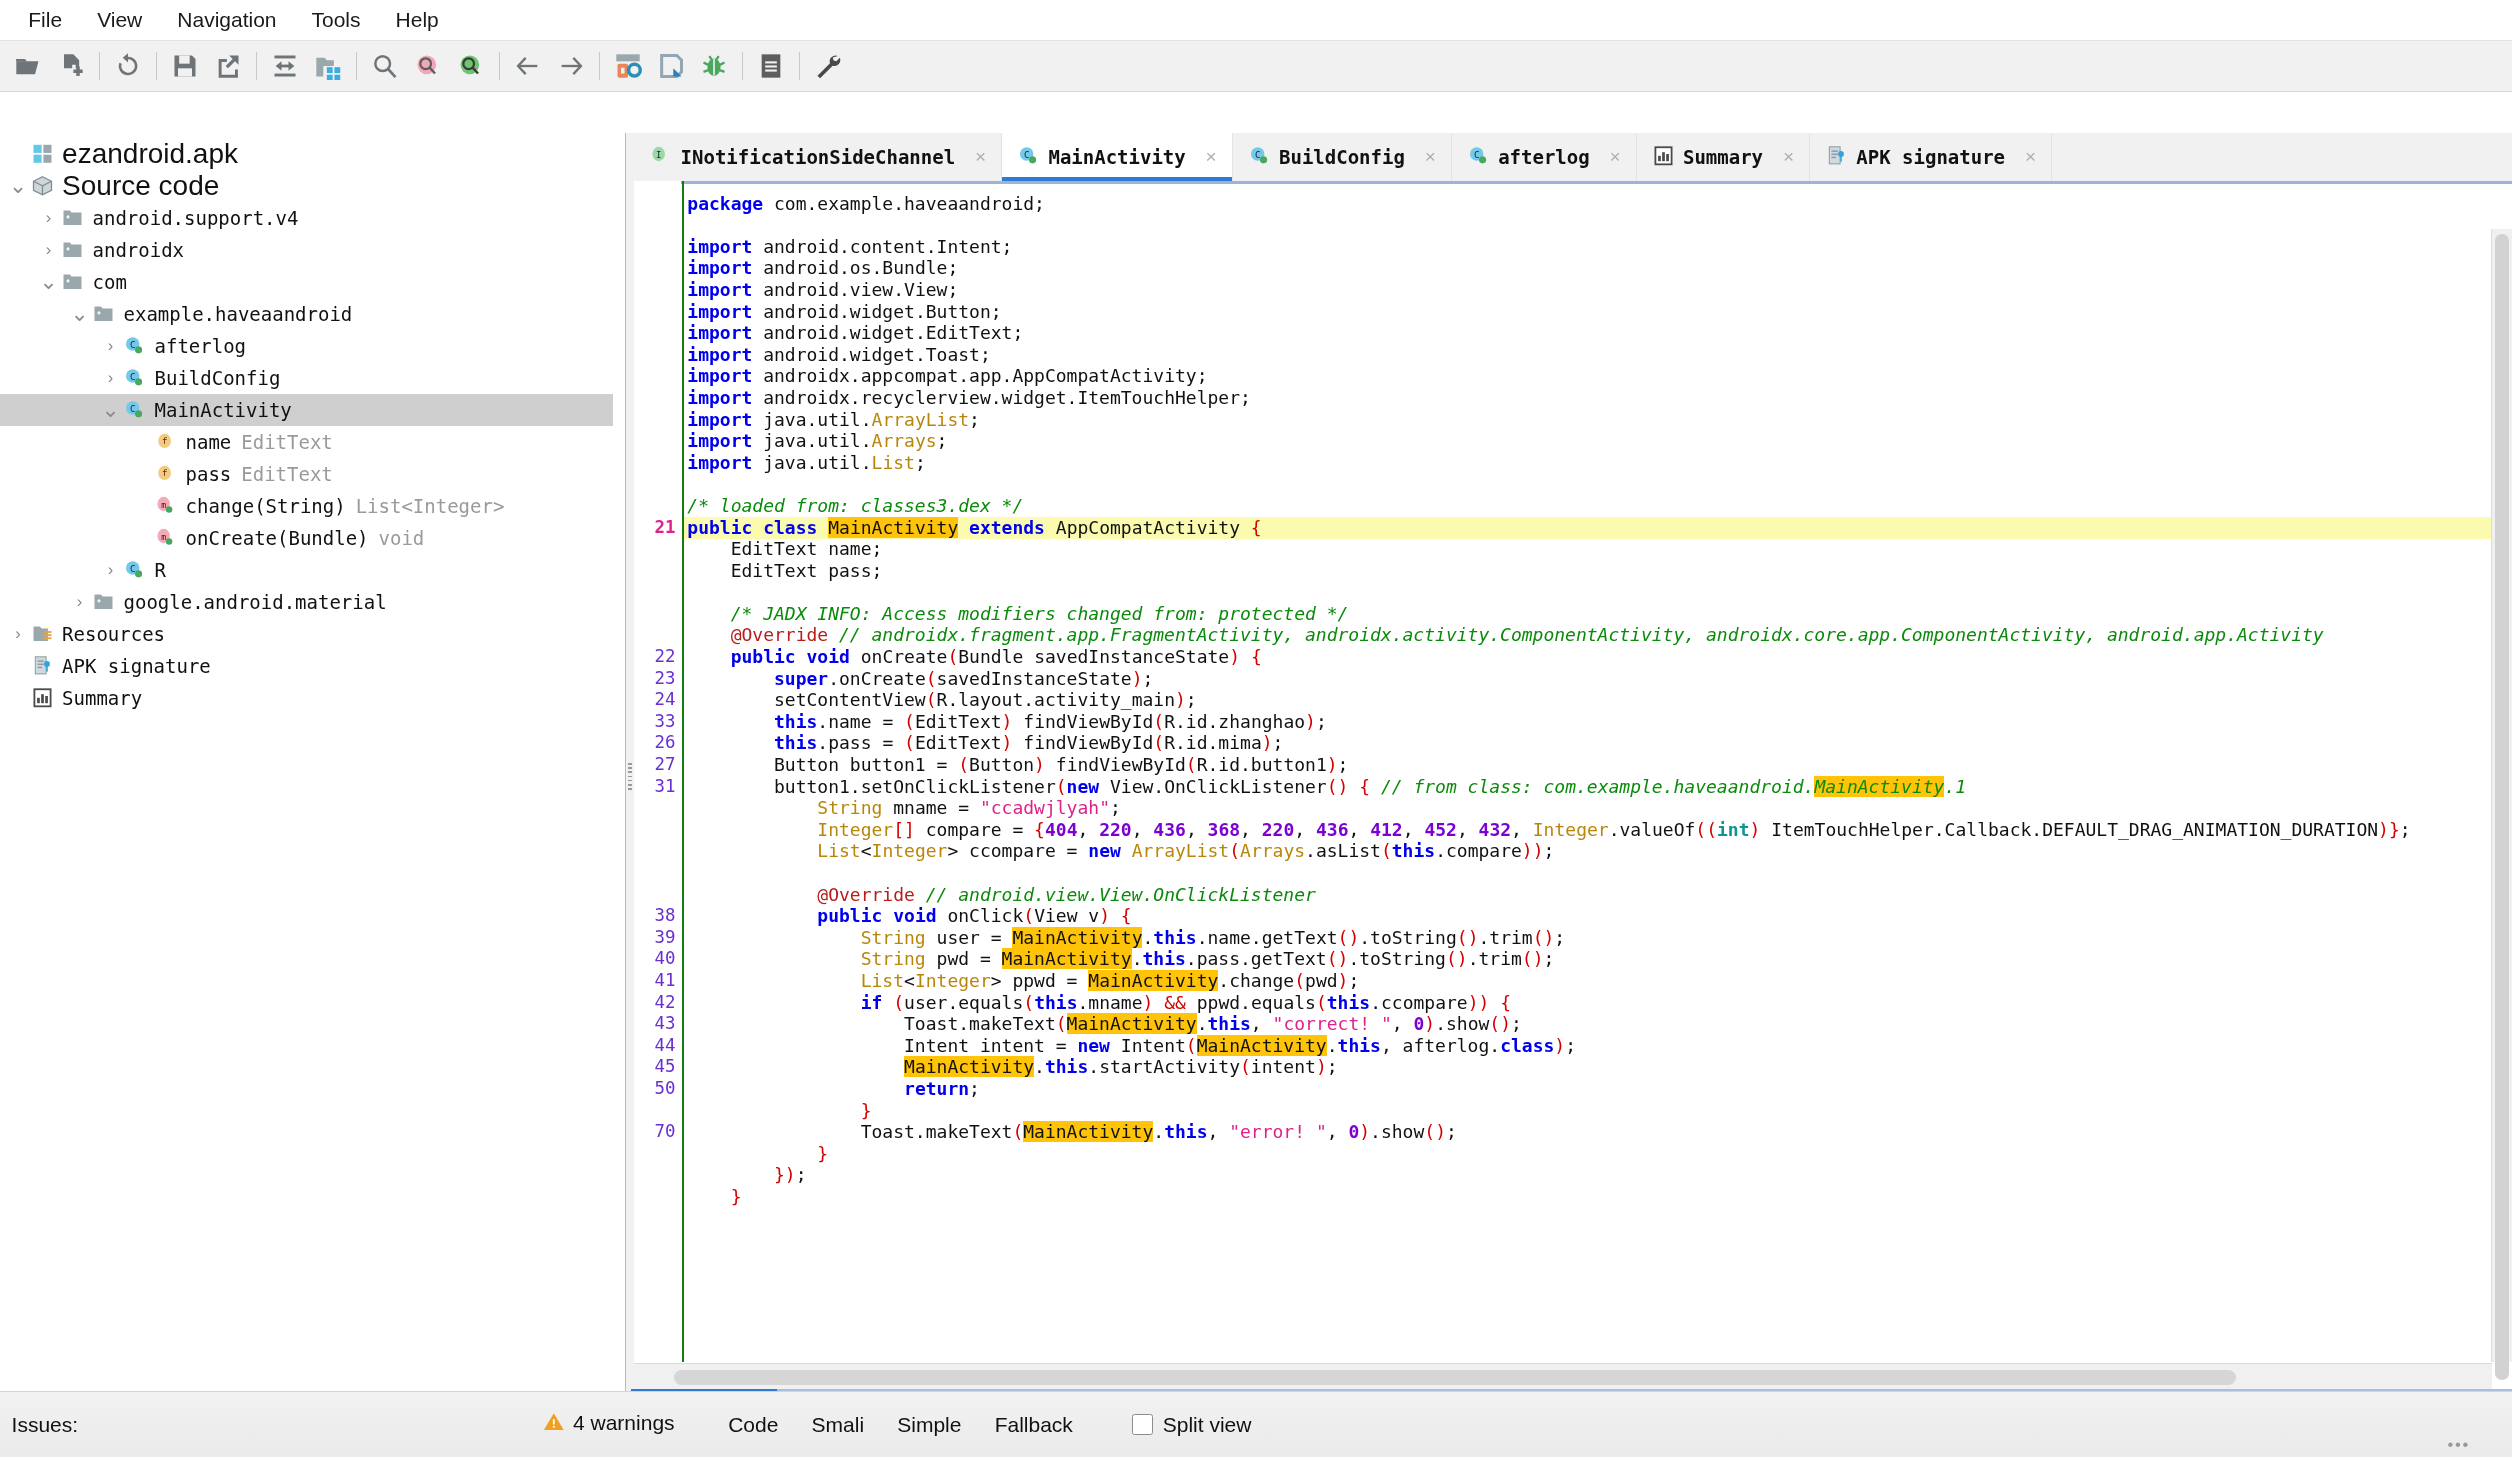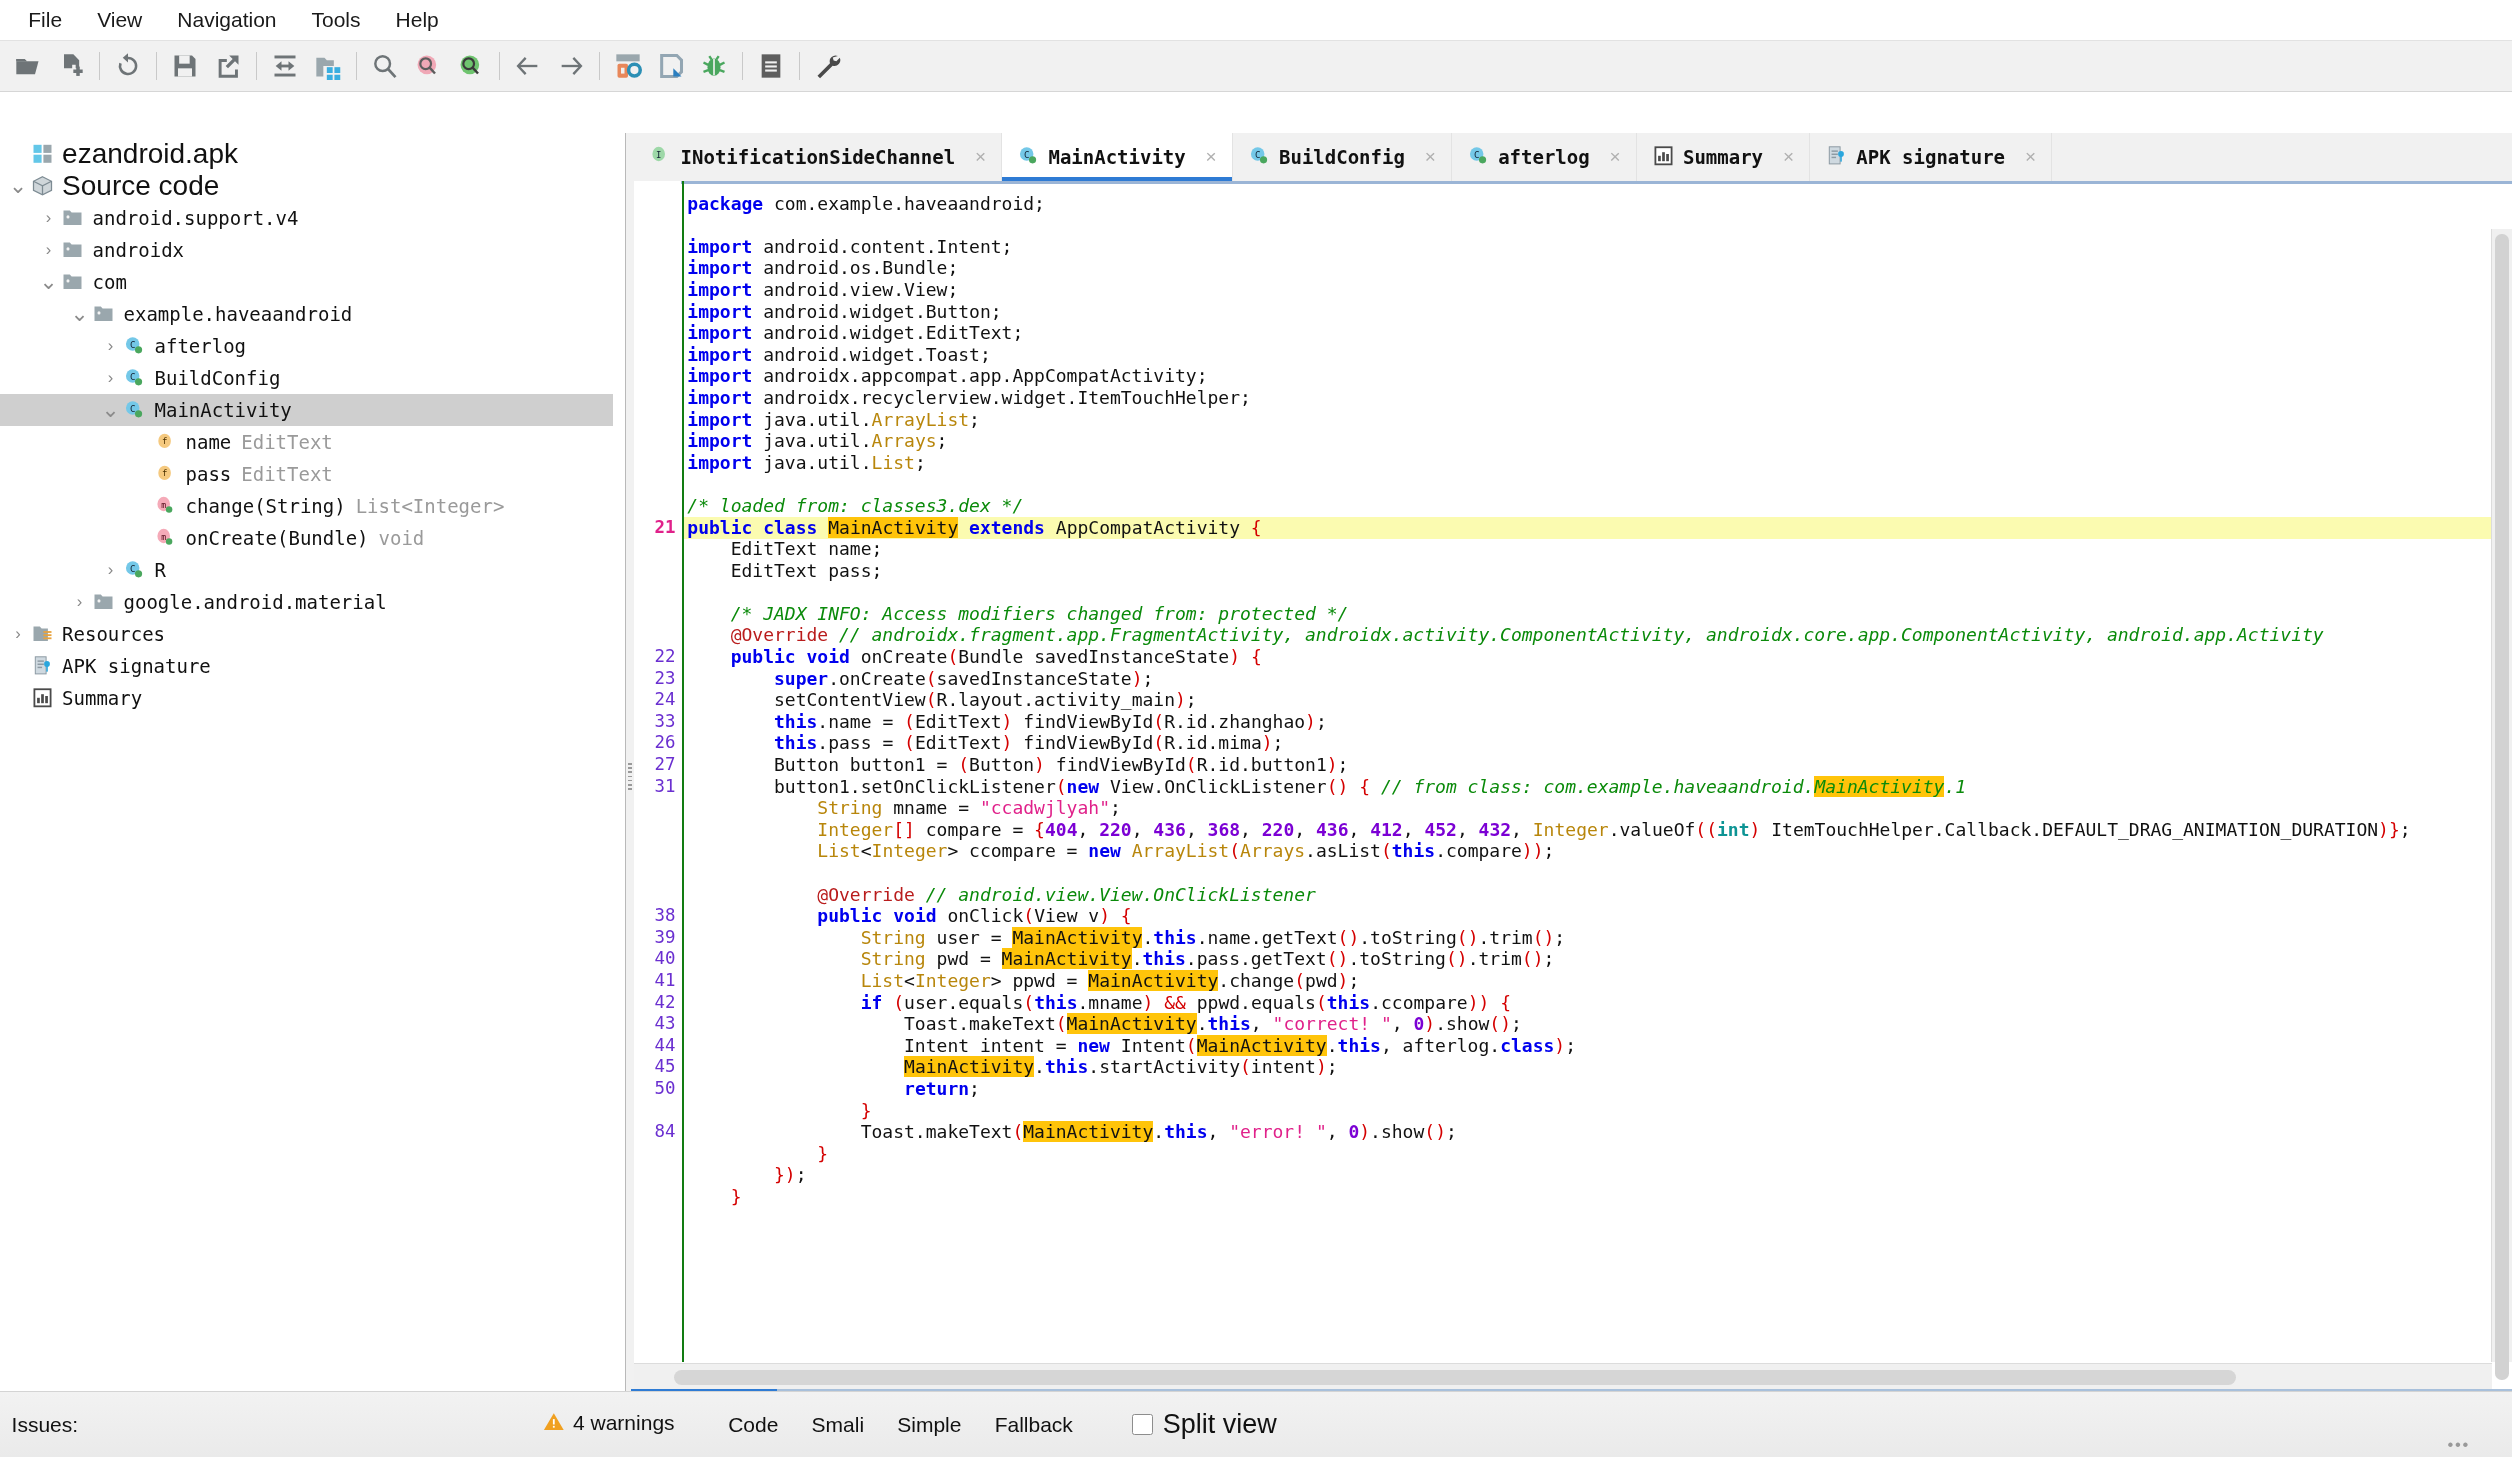--- a/index.html
+++ b/index.html
@@ -114,21 +114,21 @@
   
   .statusbar{
     position:absolute;left:0;right:0;bottom:0;height:65px;
     background:linear-gradient(#f2f2f2,#eaeaea);border-top:0.8px solid #d4d4d4;
     display:flex;align-items:center;
   }
   .issues{font-size:21px;color:#111;margin-left:11.6px;}
   .warn{display:flex;gap:8.3px;margin-left:465px;font-size:21px;color:#111;}
   .modebtns{display:flex;align-items:center;gap:0px;margin-left:37px;}
   .modebtn{font-size:21px;color:#111;padding:5px 16.6px;border-radius:3.3px;cursor:default;}
-  .splitview{display:flex;align-items:center;gap:10px;margin-left:43px;font-size:27px;color:#111;}
+  .splitview{display:flex;align-items:center;gap:10px;margin-left:43px;font-size:21px;color:#111;}
   .cbox{width:18.3px;height:18.3px;border:0.8px solid #8d8d8d;background:#fff;border-radius:2.5px;}
   .grip-bottom{position:absolute;right:42px;bottom:1.7px;color:#999;font-size:16.6px;letter-spacing:1.7px;}
 </style>
 </head>
 <body>
 
 <div class="app">
 
 
   <div class="menubar">
@@ -586,21 +586,21 @@
             <div class="ln">38</div>
             <div class="ln">39</div>
             <div class="ln">40</div>
             <div class="ln">41</div>
             <div class="ln">42</div>
             <div class="ln">43</div>
             <div class="ln">44</div>
             <div class="ln">45</div>
             <div class="ln">50</div>
             <div class="ln"></div>
-            <div class="ln">84</div>
+            <div class="ln">70</div>
             <div class="ln"></div>
             <div class="ln"></div>
             <div class="ln"></div>
           </div>
         <div class="vline"></div>
         <div class="code" id="code"><div class="row"><span class="kw">package</span> com.example.haveaandroid;</div><div class="row">&nbsp;</div><div class="row"><span class="kw">import</span> android.content.Intent;</div><div class="row"><span class="kw">import</span> android.os.Bundle;</div><div class="row"><span class="kw">import</span> android.view.View;</div><div class="row"><span class="kw">import</span> android.widget.Button;</div><div class="row"><span class="kw">import</span> android.widget.EditText;</div><div class="row"><span class="kw">import</span> android.widget.Toast;</div><div class="row"><span class="kw">import</span> androidx.appcompat.app.AppCompatActivity;</div><div class="row"><span class="kw">import</span> androidx.recyclerview.widget.ItemTouchHelper;</div><div class="row"><span class="kw">import</span> java.util.<span class="typ">ArrayList</span>;</div><div class="row"><span class="kw">import</span> java.util.<span class="typ">Arrays</span>;</div><div class="row"><span class="kw">import</span> java.util.<span class="typ">List</span>;</div><div class="row">&nbsp;</div><div class="row"><span class="cmt">/* loaded from: classes3.dex */</span></div><div class="row"><span class="kw">public</span> <span class="kw">class</span> <span class="mark">MainActivity</span> <span class="kw">extends</span> AppCompatActivity <span class="pun">{</span></div><div class="row">    EditText name;</div><div class="row">    EditText pass;</div><div class="row">&nbsp;</div><div class="row"><span class="cmt">    /* JADX INFO: Access modifiers changed from: protected */</span></div><div class="row"><span class="ann">    @Override </span><span class="cmt">// androidx.fragment.app.FragmentActivity, androidx.activity.ComponentActivity, androidx.core.app.ComponentActivity, android.app.Activity</span></div><div class="row">    <span class="kw">public</span> <span class="kw">void</span> onCreate<span class="pun">(</span>Bundle savedInstanceState<span class="pun">)</span> <span class="pun">{</span></div><div class="row">        <span class="kw">super</span>.onCreate<span class="pun">(</span>savedInstanceState<span class="pun">)</span>;</div><div class="row">        setContentView<span class="pun">(</span>R.layout.activity_main<span class="pun">)</span>;</div><div class="row">        <span class="kw">this</span>.name = <span class="pun">(</span>EditText<span class="pun">)</span> findViewById<span class="pun">(</span>R.id.zhanghao<span class="pun">)</span>;</div><div class="row">        <span class="kw">this</span>.pass = <span class="pun">(</span>EditText<span class="pun">)</span> findViewById<span class="pun">(</span>R.id.mima<span class="pun">)</span>;</div><div class="row">        Button button1 = <span class="pun">(</span>Button<span class="pun">)</span> findViewById<span class="pun">(</span>R.id.button1<span class="pun">)</span>;</div><div class="row">        button1.setOnClickListener<span class="pun">(</span><span class="kw">new</span> View.OnClickListener<span class="pun">(</span><span class="pun">)</span> <span class="pun">{</span> <span class="cmt">// from class: com.example.haveaandroid.<span class="markd">MainActivity</span>.1</span></div><div class="row">            <span class="typ">String</span> mname = <span class="str">"ccadwjlyah"</span>;</div><div class="row">            <span class="typ">Integer</span><span class="pun">[</span><span class="pun">]</span> compare = <span class="pun">{</span><span class="num">404</span>, <span class="num">220</span>, <span class="num">436</span>, <span class="num">368</span>, <span class="num">220</span>, <span class="num">436</span>, <span class="num">412</span>, <span class="num">452</span>, <span class="num">432</span>, <span class="typ">Integer</span>.valueOf<span class="pun">(</span><span class="pun">(</span><span class="kw2">int</span><span class="pun">)</span> ItemTouchHelper.Callback.DEFAULT_DRAG_ANIMATION_DURATION<span class="pun">)</span><span class="pun">}</span>;</div><div class="row">            <span class="typ">List</span>&lt;<span class="typ">Integer</span>&gt; ccompare = <span class="kw">new</span> <span class="typ">ArrayList</span><span class="pun">(</span><span class="typ">Arrays</span>.asList<span class="pun">(</span><span class="kw">this</span>.compare<span class="pun">)</span><span class="pun">)</span>;</div><div class="row">&nbsp;</div><div class="row"><span class="ann">            @Override </span><span class="cmt">// android.view.View.OnClickListener</span></div><div class="row">            <span class="kw">public</span> <span class="kw">void</span> onClick<span class="pun">(</span>View v<span class="pun">)</span> <span class="pun">{</span></div><div class="row">                <span class="typ">String</span> user = <span class="mark">MainActivity</span>.<span class="kw">this</span>.name.getText<span class="pun">(</span><span class="pun">)</span>.toString<span class="pun">(</span><span class="pun">)</span>.trim<span class="pun">(</span><span class="pun">)</span>;</div><div class="row">                <span class="typ">String</span> pwd = <span class="mark">MainActivity</span>.<span class="kw">this</span>.pass.getText<span class="pun">(</span><span class="pun">)</span>.toString<span class="pun">(</span><span class="pun">)</span>.trim<span class="pun">(</span><span class="pun">)</span>;</div><div class="row">                <span class="typ">List</span>&lt;<span class="typ">Integer</span>&gt; ppwd = <span class="mark">MainActivity</span>.change<span class="pun">(</span>pwd<span class="pun">)</span>;</div><div class="row">                <span class="kw">if</span> <span class="pun">(</span>user.equals<span class="pun">(</span><span class="kw">this</span>.mname<span class="pun">)</span> <span class="pun">&amp;</span><span class="pun">&amp;</span> ppwd.equals<span class="pun">(</span><span class="kw">this</span>.ccompare<span class="pun">)</span><span class="pun">)</span> <span class="pun">{</span></div><div class="row">                    Toast.makeText<span class="pun">(</span><span class="mark">MainActivity</span>.<span class="kw">this</span>, <span class="str">"correct! "</span>, <span class="num">0</span><span class="pun">)</span>.show<span class="pun">(</span><span class="pun">)</span>;</div><div class="row">                    Intent intent = <span class="kw">new</span> Intent<span class="pun">(</span><span class="mark">MainActivity</span>.<span class="kw">this</span>, afterlog.<span class="kw">class</span><span class="pun">)</span>;</div><div class="row">                    <span class="mark">MainActivity</span>.<span class="kw">this</span>.startActivity<span class="pun">(</span>intent<span class="pun">)</span>;</div><div class="row">                    <span class="kw">return</span>;</div><div class="row">                <span class="pun">}</span></div><div class="row">                Toast.makeText<span class="pun">(</span><span class="mark">MainActivity</span>.<span class="kw">this</span>, <span class="str">"error! "</span>, <span class="num">0</span><span class="pun">)</span>.show<span class="pun">(</span><span class="pun">)</span>;</div><div class="row">            <span class="pun">}</span></div><div class="row">        <span class="pun">}</span><span class="pun">)</span>;</div><div class="row">    <span class="pun">}</span></div></div>
         <div class="vscroll">
           <div class="vthumb"></div>
         </div>
         <div class="hscroll">

